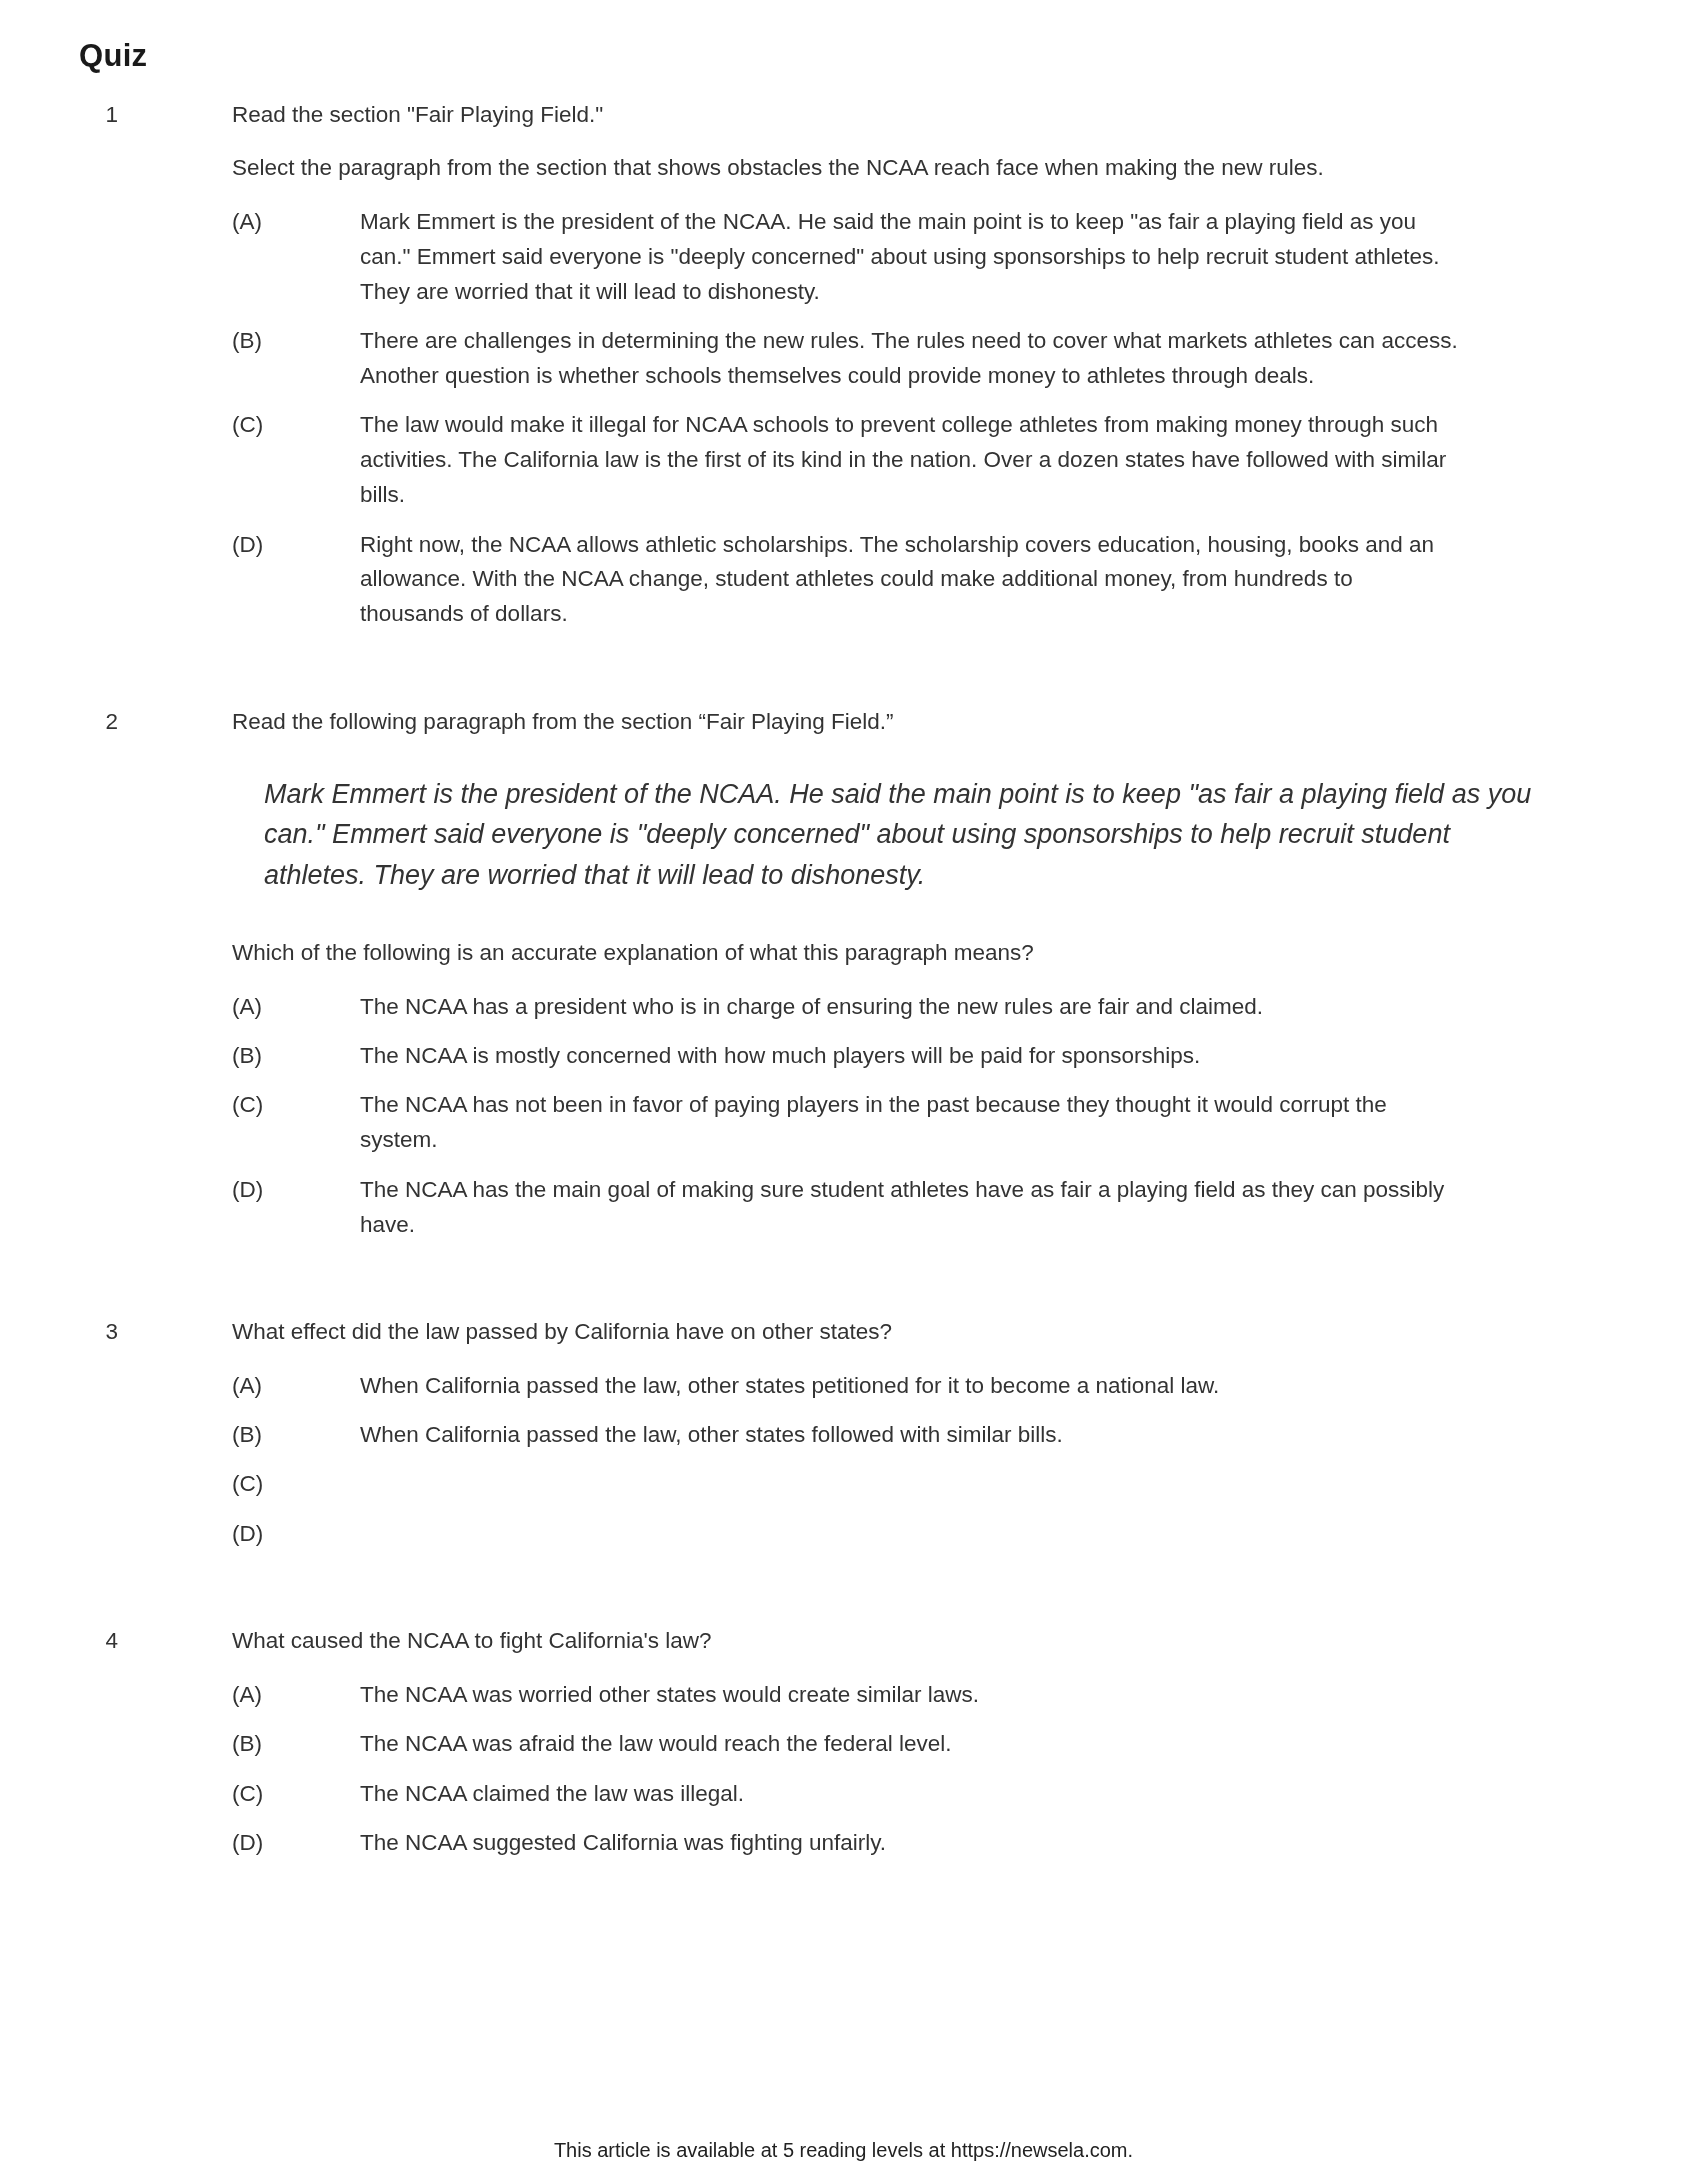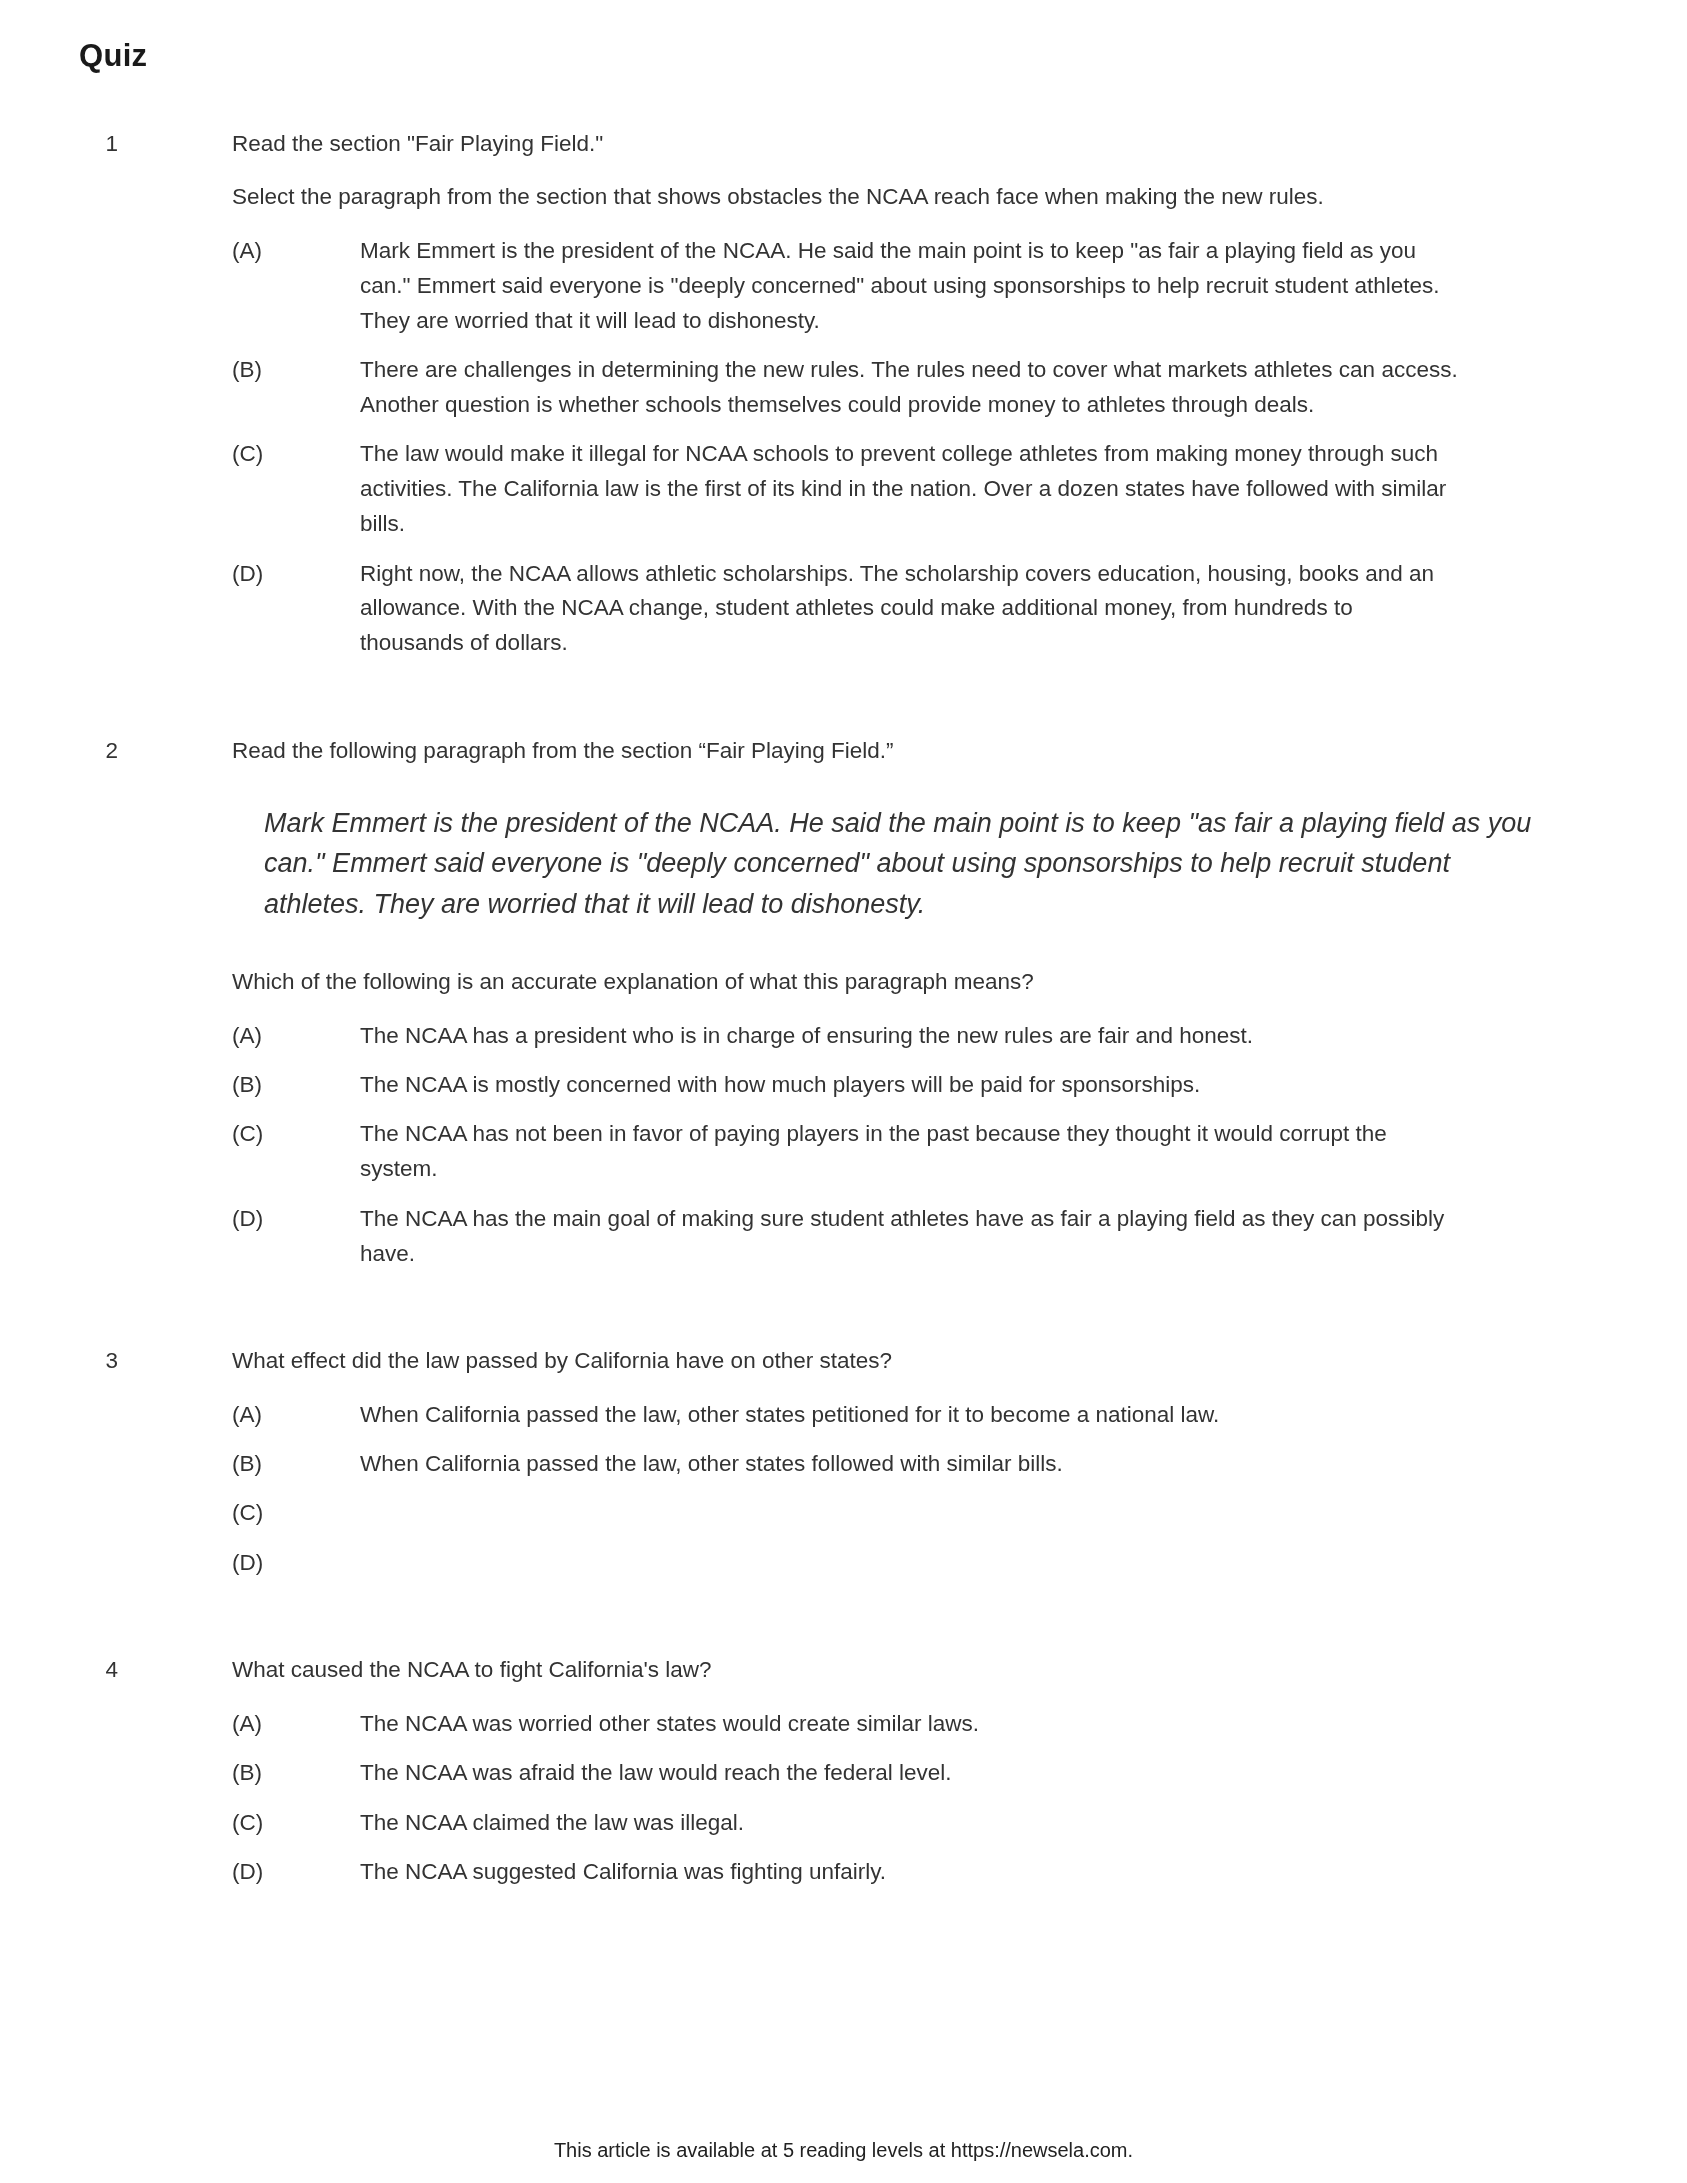--- a/index.html
+++ b/index.html
@@ -9,21 +9,21 @@
     font-family: "Liberation Sans", sans-serif;
     color: #333333;
     position: relative;
     overflow: hidden;
   }
   .page { padding: 38px 152px 0 79px; }
   .title {
     font-size: 31px;
     font-weight: bold;
     color: #1a1a1a;
-    margin-bottom: 53px;
+    margin-bottom: 24px;
     letter-spacing: 0.3px;
   }
   .question { display: flex; margin-bottom: 58px; }
   .qnum {
     flex: 0 0 153px;
     width: 153px;
     padding-left: 26.5px;
     font-size: 22.5px;
     line-height: 1.55;
   }
@@ -100,21 +100,21 @@
 
   <section class="question">
     <div class="qnum">2</div>
     <div class="qbody">
       <p class="prompt">Read the following paragraph from the section “Fair Playing Field.”</p>
       <p class="quote">Mark Emmert is the president of the NCAA. He said the main point is to keep "as fair a playing field as you can." Emmert said everyone is "deeply concerned" about using sponsorships to help recruit student athletes. They are worried that it will lead to dishonesty.</p>
       <p class="prompt">Which of the following is an accurate explanation of what this paragraph means?</p>
       <div class="options">
         <div class="option">
           <div class="letter">(A)</div>
-          <div class="otext">The NCAA has a president who is in charge of ensuring the new rules are fair and honest.</div>
+          <div class="otext">The NCAA has a president who is in charge of ensuring the new rules are fair and claimed.</div>
         </div>
         <div class="option">
           <div class="letter">(B)</div>
           <div class="otext">The NCAA is mostly concerned with how much players will be paid for sponsorships.</div>
         </div>
         <div class="option">
           <div class="letter">(C)</div>
           <div class="otext">The NCAA has not been in favor of paying players in the past because they thought it would corrupt the system.</div>
         </div>
         <div class="option">

